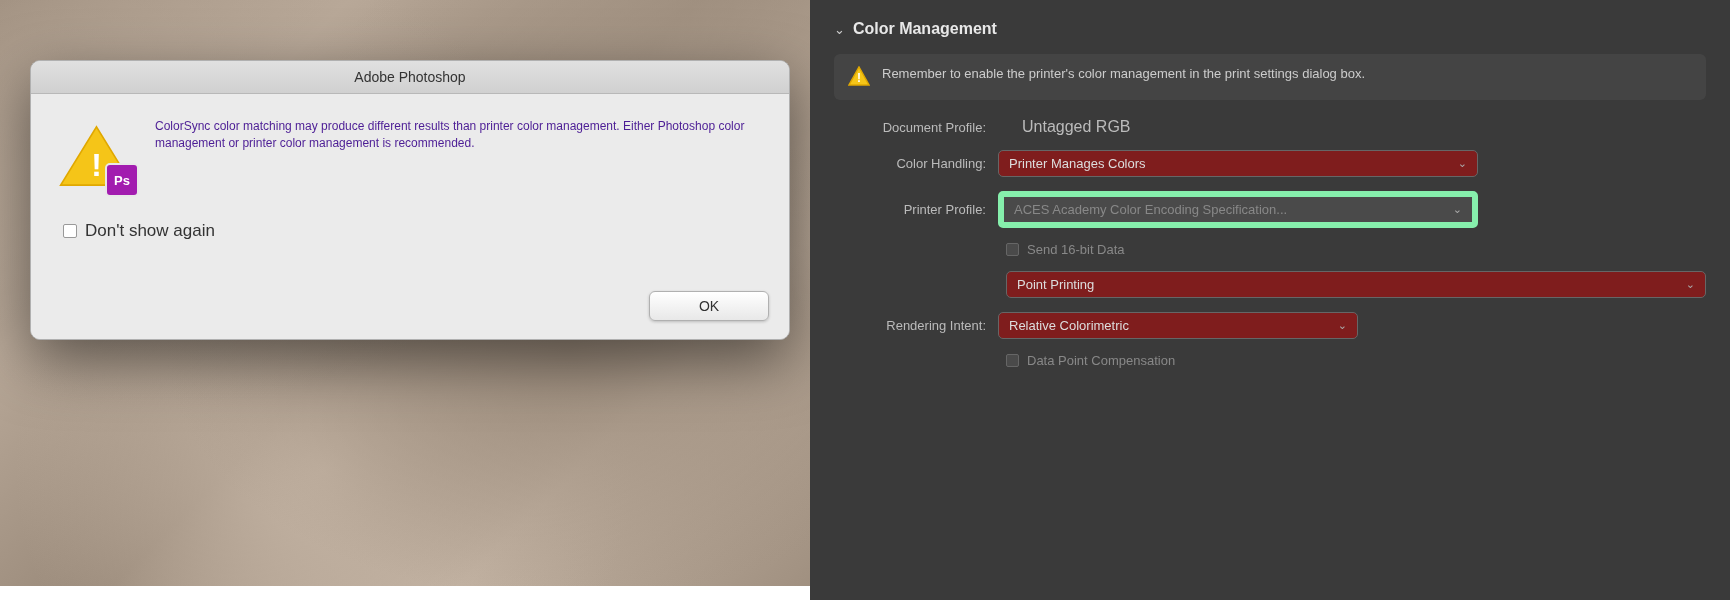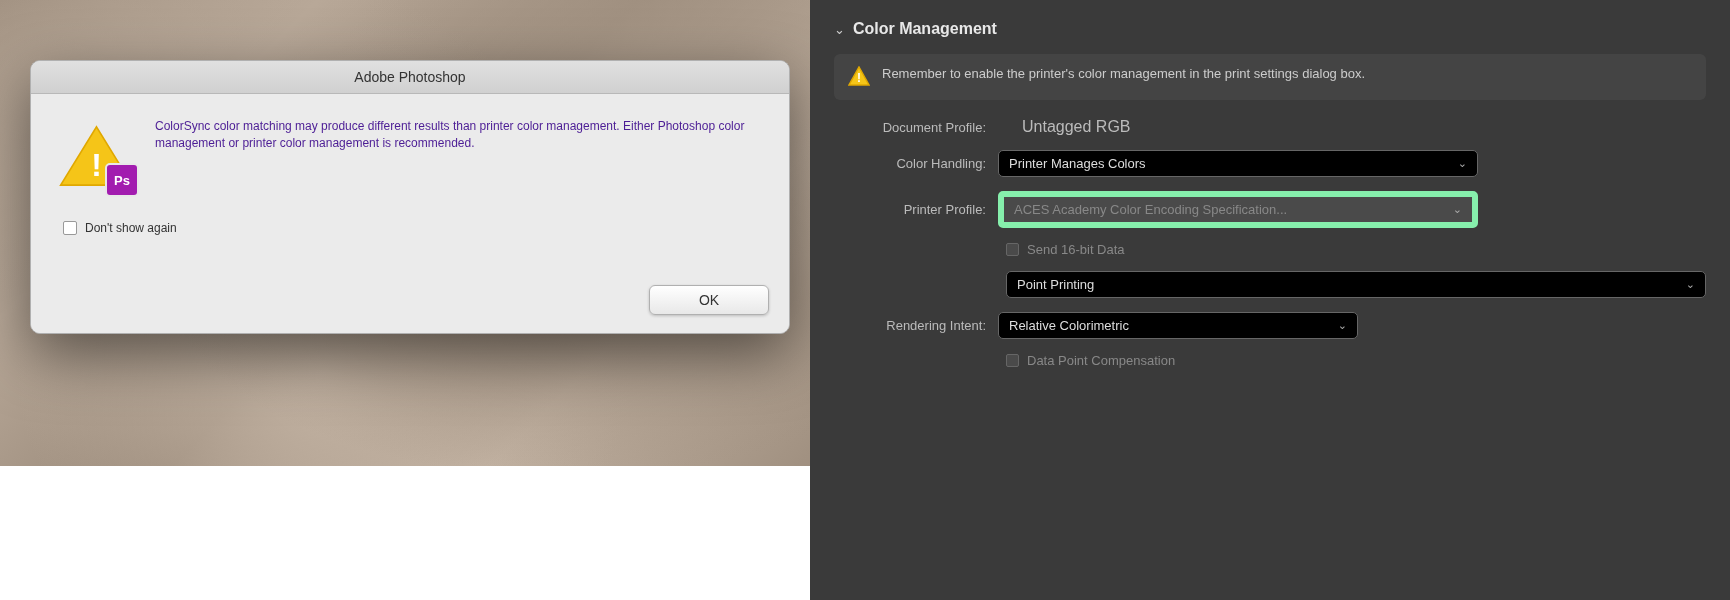--- a/index.html
+++ b/index.html
@@ -8,21 +8,21 @@
       width: 1730px;
       height: 600px;
       overflow: hidden;
       display: flex;
       font-family: -apple-system, BlinkMacSystemFont, "Helvetica Neue", Arial, sans-serif;
     }
 
     
     .bg-left {
       width: 810px;
-      height: 466px;
+      height: 586px;
       background: 
         radial-gradient(ellipse at 20% 30%, #b8a898 0%, transparent 40%),
         radial-gradient(ellipse at 70% 60%, #9e8e7e 0%, transparent 50%),
         radial-gradient(ellipse at 40% 80%, #c4b4a4 0%, transparent 45%),
         radial-gradient(ellipse at 80% 20%, #a89888 0%, transparent 35%),
         linear-gradient(135deg, #a09080 0%, #b8a898 25%, #988878 50%, #c0b0a0 75%, #a09080 100%);
       position: relative;
       flex-shrink: 0;
     }
 
@@ -119,21 +119,21 @@
     .dont-show-checkbox {
       width: 14px;
       height: 14px;
       border: 1px solid #999;
       background: white;
       border-radius: 2px;
       flex-shrink: 0;
     }
 
     .dont-show-label {
-      font-size: 12px;
+      font-size: 17px;
       color: #333;
     }
 
     .dialog-footer {
       display: flex;
       justify-content: flex-end;
       padding: 10px 20px 18px 20px;
       background: #ebebeb;
     }
 
@@ -210,21 +210,21 @@
       padding-right: 12px;
     }
 
     .field-value-text {
       font-size: 16px;
       color: #bbb;
       margin-left: 24px;
     }
 
     .dropdown {
-      background: #000000;
+      background: #7f1d1d;
       border: 1px solid #666;
       border-radius: 5px;
       padding: 5px 10px;
       font-size: 13px;
       color: #ddd;
       display: flex;
       align-items: center;
       justify-content: space-between;
       cursor: pointer;
       min-width: 300px;

